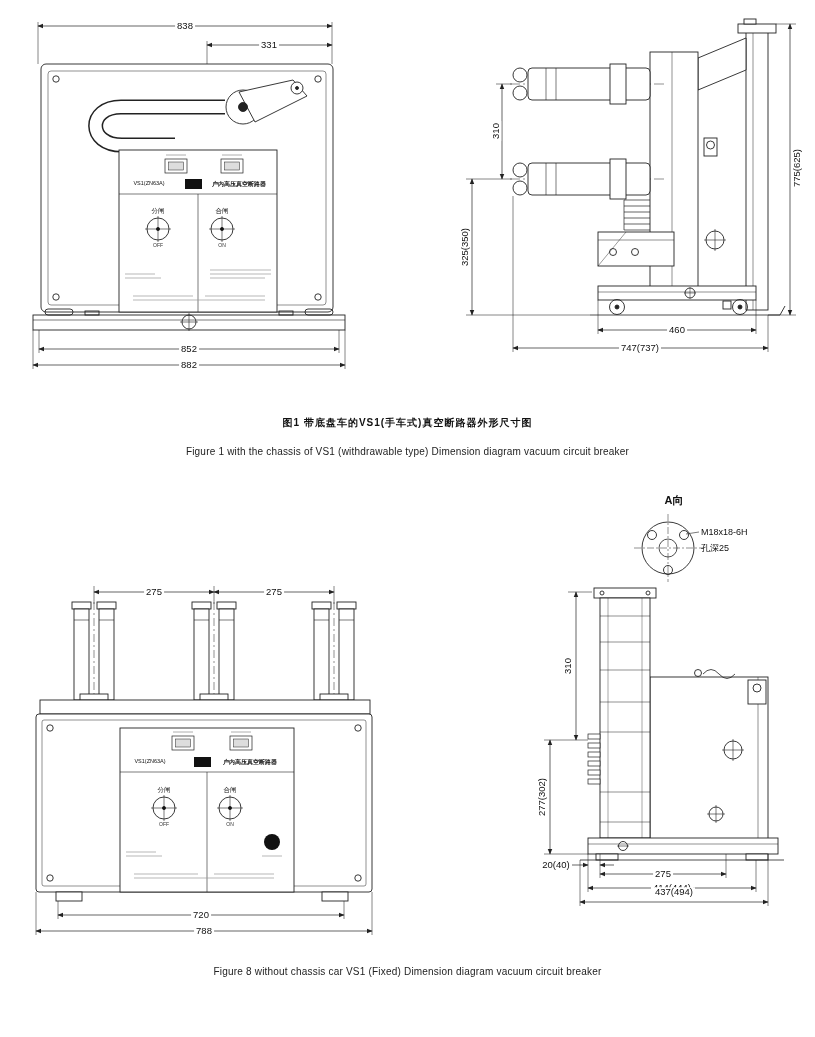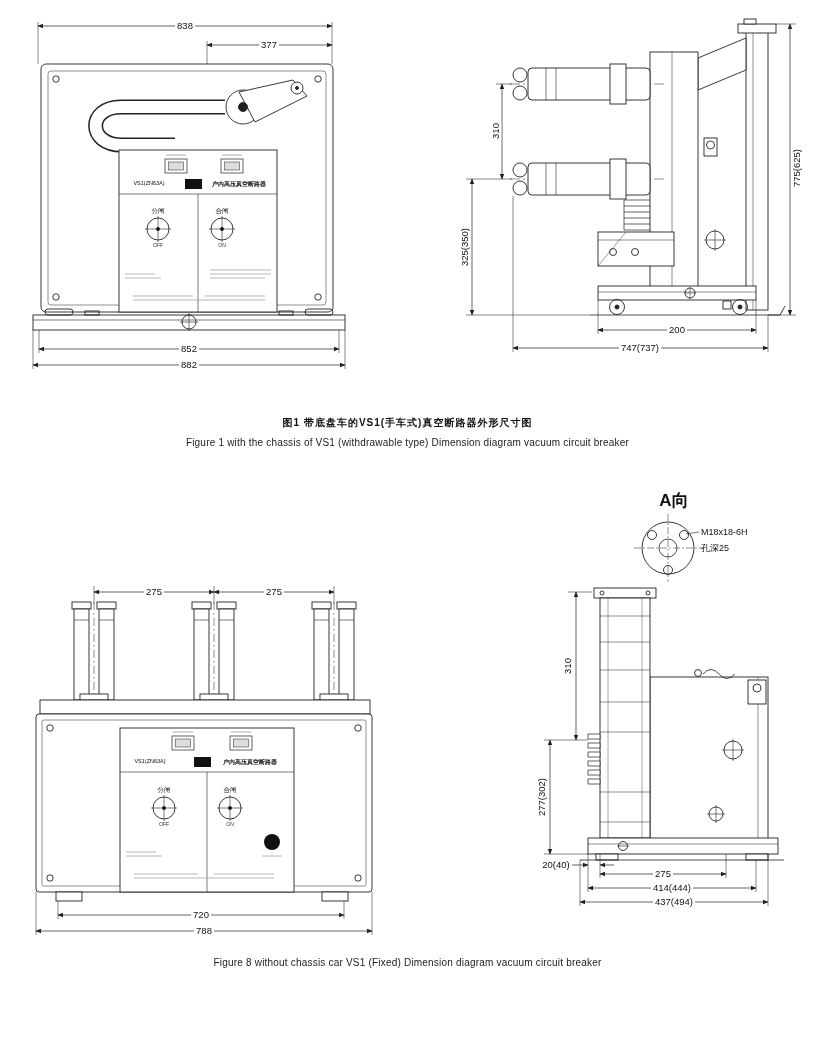--- a/index.html
+++ b/index.html
@@ -9,24 +9,24 @@
   .fig svg{position:absolute;left:0;top:0;display:block;}
   .dim{position:absolute;transform:translate(-50%,-50%);background:#fff;padding:0 2px;
        font-size:9.5px;line-height:1;color:#111;white-space:nowrap;}
   .dim.vert{transform:translate(-50%,-50%) rotate(-90deg);}
   .ptxt{position:absolute;transform:translate(-50%,-50%);font-size:6px;line-height:1;
         color:#111;white-space:nowrap;}
   .ptxt.bold{font-weight:bold;}
   .ptxt.tiny{font-size:5px;color:#333;}
   .lbl{position:absolute;font-size:9px;line-height:1;color:#111;white-space:nowrap;
        transform:translate(0,-50%);}
-  .lbl.center{transform:translate(-50%,-50%);font-weight:bold;font-size:17px;}
+  .lbl.center{transform:translate(-50%,-50%);font-weight:bold;font-size:11px;}
   .caption{position:absolute;left:0;width:100%;text-align:center;}
   .cap-zh{font-size:10px;font-weight:bold;letter-spacing:1px;color:#111;}
-  .cap-en{font-size:10px;color:#222;margin-top:7px;letter-spacing:.2px;}
+  .cap-en{font-size:10px;color:#222;margin-top:16px;letter-spacing:.2px;}
 </style>
 </head>
 <body>
 
 <div class="page">
 
   <div class="fig" style="left:25px;top:12px;width:330px;height:365px">
     <svg width="330" height="365" viewBox="0 0 330 365">
       <defs>
         <marker id="a1" viewBox="0 0 10 10" refX="9" refY="5" markerWidth="8" markerHeight="8" orient="auto-start-reverse">
@@ -114,21 +114,21 @@
 
         <line x1="14" y1="318" x2="14" y2="341" stroke-width="0.55"></line>
         <line x1="314" y1="318" x2="314" y2="341" stroke-width="0.55"></line>
         <line x1="14" y1="337" x2="314" y2="337" stroke-width="0.7" marker-start="url(#a1)" marker-end="url(#a1)"></line>
         <line x1="8" y1="318" x2="8" y2="357" stroke-width="0.55"></line>
         <line x1="320" y1="318" x2="320" y2="357" stroke-width="0.55"></line>
         <line x1="8" y1="353" x2="320" y2="353" stroke-width="0.7" marker-start="url(#a1)" marker-end="url(#a1)"></line>
       </g>
     </svg>
     <span class="dim" style="left:160px;top:14px">838</span>
-    <span class="dim" style="left:244px;top:33px">377</span>
+    <span class="dim" style="left:244px;top:33px">331</span>
     <span class="dim" style="left:164px;top:337px">852</span>
     <span class="dim" style="left:164px;top:353px">882</span>
     <span class="ptxt" style="left:124px;top:172px;font-size:5.5px">VS1(ZN63A)</span>
     <span class="ptxt bold" style="left:214px;top:172px">户内高压真空断路器</span>
     <span class="ptxt" style="left:133px;top:199px;font-size:6.5px">分闸</span>
     <span class="ptxt tiny" style="left:133px;top:233px">OFF</span>
     <span class="ptxt" style="left:197px;top:199px;font-size:6.5px">合闸</span>
     <span class="ptxt tiny" style="left:197px;top:233px">ON</span>
   </div>
 
@@ -227,21 +227,21 @@
         <line x1="148" y1="312" x2="306" y2="312" stroke-width="0.7" marker-start="url(#a2)" marker-end="url(#a2)"></line>
 
         <line x1="63" y1="178" x2="63" y2="334" stroke-width="0.55"></line>
         <line x1="318" y1="297" x2="318" y2="334" stroke-width="0.55"></line>
         <line x1="63" y1="330" x2="318" y2="330" stroke-width="0.7" marker-start="url(#a2)" marker-end="url(#a2)"></line>
       </g>
     </svg>
     <span class="dim vert" style="left:46px;top:113px">310</span>
     <span class="dim vert" style="left:15px;top:229px">325(350)</span>
     <span class="dim vert" style="left:347px;top:150px">775(625)</span>
-    <span class="dim" style="left:227px;top:312px">200</span>
+    <span class="dim" style="left:227px;top:312px">460</span>
     <span class="dim" style="left:190px;top:330px">747(737)</span>
   </div>
 
   <div class="caption" style="top:416px">
     <div class="cap-zh">图1 带底盘车的VS1(手车式)真空断路器外形尺寸图</div>
     <div class="cap-en">Figure 1 with the chassis of VS1 (withdrawable type) Dimension diagram vacuum circuit breaker</div>
   </div>
 
   <div class="fig" style="left:630px;top:478px;width:175px;height:105px">
     <svg width="175" height="105" viewBox="0 0 175 105">
@@ -451,20 +451,20 @@
         <line x1="62" y1="278" x2="62" y2="324" stroke-width="0.55"></line>
         <line x1="250" y1="272" x2="250" y2="324" stroke-width="0.55"></line>
         <line x1="62" y1="320" x2="250" y2="320" stroke-width="0.7" marker-start="url(#a4)" marker-end="url(#a4)"></line>
       </g>
     </svg>
     <span class="dim vert" style="left:50px;top:84px">310</span>
     <span class="dim vert" style="left:24px;top:215px">277(302)</span>
     <span class="dim" style="left:38px;top:283px">20(40)</span>
     <span class="dim" style="left:145px;top:292px">275</span>
     <span class="dim" style="left:154px;top:306px">414(444)</span>
-    <span class="dim" style="left:156px;top:320px">437(494)</span>
+    <span class="dim" style="left:156px;top:310px">437(494)</span>
   </div>
 
   <div class="caption" style="top:950px">
     <div class="cap-en">Figure 8 without chassis car VS1 (Fixed) Dimension diagram vacuum circuit breaker</div>
   </div>
 
 </div>
 
 </body></html>

